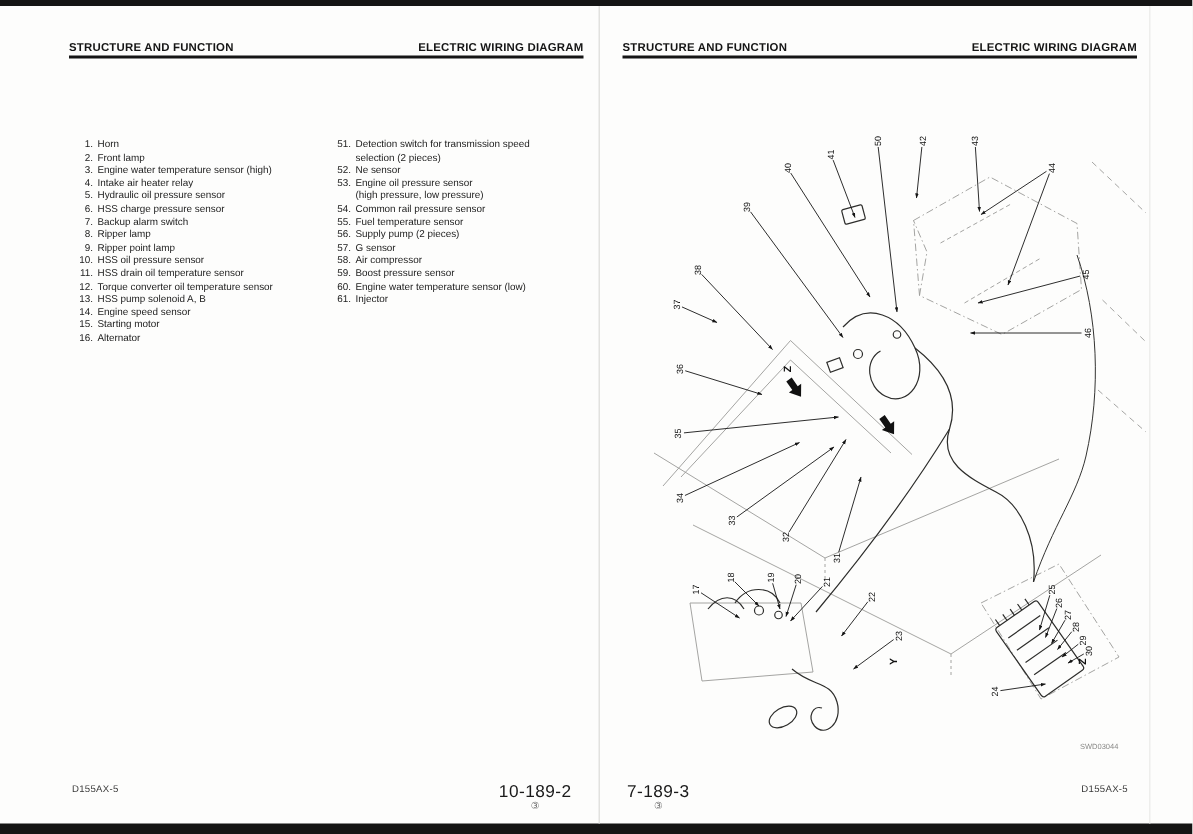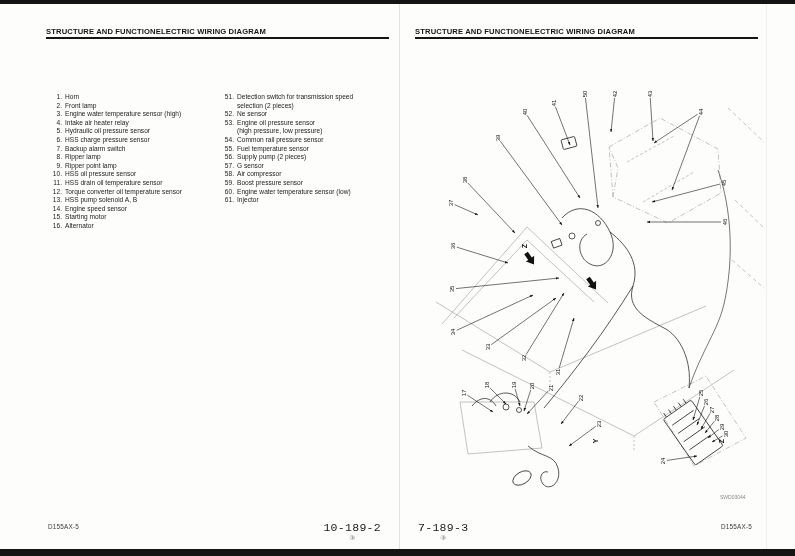--- a/index.html
+++ b/index.html
@@ -8,39 +8,39 @@
   .edgebar{position:absolute;left:0;width:795px;background:#141414;}
   .edgebar.top{top:0;height:4px;}
   .edgebar.bottom{bottom:0;height:7px;}
   .gutter{position:absolute;left:399px;top:4px;width:1px;height:545px;background:#e2e2df;}
   .edge-r{position:absolute;left:766px;top:4px;width:1px;height:545px;background:#eeeeec;}
 
   .page{position:absolute;top:4px;height:545px;background:transparent;}
   .page.left{left:33px;width:362px;}
   .page.right{left:402px;width:362px;}
 
-  .hdr{position:absolute;top:23px;left:13px;right:6px;display:flex;
+  .hdr{position:absolute;top:23px;left:13px;right:6px;display:flex;justify-content:space-between;
        font-size:7.6px;font-weight:bold;color:#151515;letter-spacing:.15px;}
   .hrule{position:absolute;top:33px;left:13px;right:6px;height:2.4px;background:#151515;}
 
   .cols{position:absolute;top:89px;left:15px;right:2px;display:flex;font-size:6.6px;line-height:8.6px;color:#1c1c1c;}
   .col{display:flex;flex-direction:column;}
   .col.c1{width:172px;}
   .col.c2{width:168px;}
   .pl-item{display:flex;}
   .pl-num{flex:none;width:14px;text-align:right;padding-right:3px;}
   .pl-txt{white-space:pre-line;}
 
   .model{position:absolute;bottom:19px;font-size:6.4px;color:#3a3a3a;letter-spacing:.2px;}
   .page.left  .model{left:15px;}
   .page.right .model{right:12px;}
   .pgblock{position:absolute;bottom:8px;text-align:center;}
   .page.left  .pgblock{right:14px;}
   .page.right .pgblock{left:16px;}
-  .pgnum{font-size:11.5px;color:#1a1a1a;letter-spacing:.3px;font-family:Liberation Mono, monospace;}
+  .pgnum{font-size:11.5px;color:#1a1a1a;letter-spacing:.3px;}
   .pgmark{font-size:6.5px;color:#666;line-height:7px;}
 
   .diagram{position:absolute;top:46px;left:0;width:362px;height:470px;}
 </style>
 </head>
 <body>
 
 <div class="screen">
   <div class="edgebar top"></div>
   <div class="edgebar bottom"></div>

